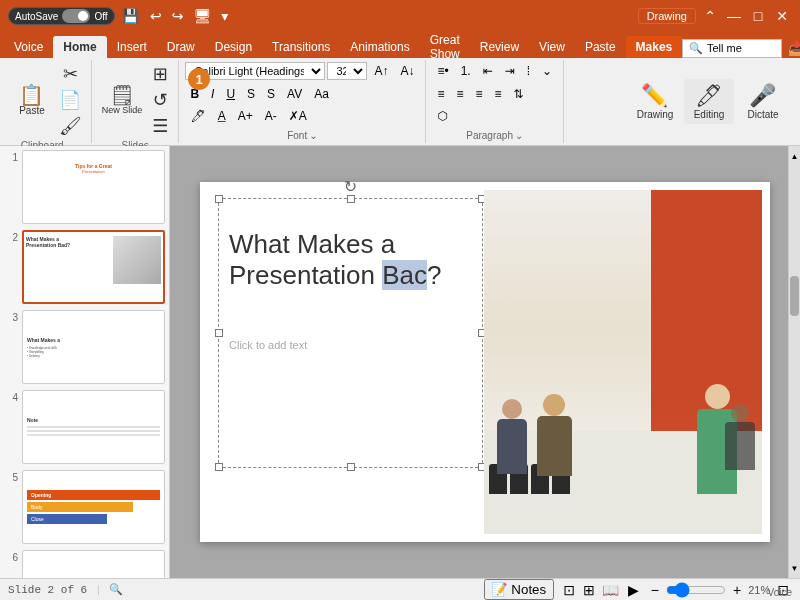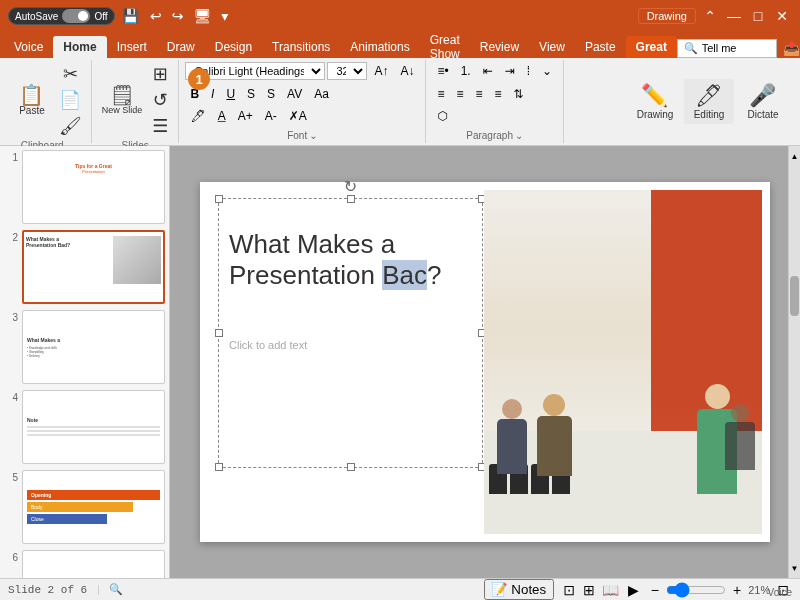--- a/index.html
+++ b/index.html
@@ -293,21 +293,21 @@
   <div class="ribbon-tab active">Home</div>
   <div class="ribbon-tab">Insert</div>
   <div class="ribbon-tab">Draw</div>
   <div class="ribbon-tab">Design</div>
   <div class="ribbon-tab">Transitions</div>
   <div class="ribbon-tab">Animations</div>
   <div class="ribbon-tab">Great Show</div>
   <div class="ribbon-tab">Review</div>
   <div class="ribbon-tab">View</div>
   <div class="ribbon-tab">Paste</div>
-  <div class="ribbon-tab highlighted">Great</div>
+  <div class="ribbon-tab highlighted">Makes</div>
   <div style="margin-left:auto;display:flex;gap:4px;align-items:center;">
     <div class="search-box">
       <span>🔍</span>
       <span>Tell me</span>
     </div>
     <button class="tbtn">📤</button>
     <button class="tbtn">💬</button>
   </div>
 </div>
 

